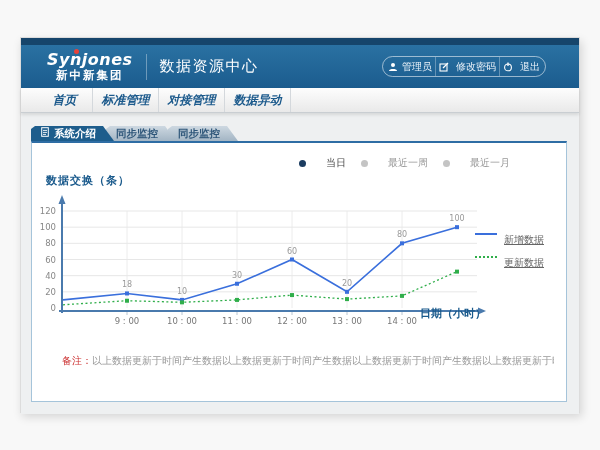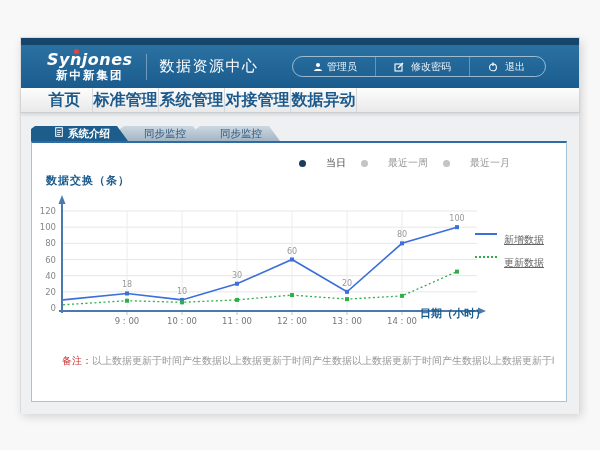--- a/index.html
+++ b/index.html
@@ -13,36 +13,36 @@
   .topstrip{height:7px;background:#16456b;}
   .header{height:43px;background:linear-gradient(#2a71a2,#1b5c8e);display:flex;align-items:center;position:relative;}
   .logo{margin-left:26px;color:#fff;text-align:center;line-height:1.1;position:relative;}
   .logo-name{display:block;font-size:16px;font-weight:bold;font-style:italic;letter-spacing:.5px;}
   .logo-sub{display:block;font-size:11.5px;font-weight:bold;letter-spacing:2px;}
   .logo-dot{position:absolute;top:-2px;left:27px;width:5px;height:5px;background:#e8433a;border-radius:50%;}
   .header-divider{width:1px;height:26px;background:rgba(255,255,255,.35);margin:0 13px;}
   .app-title{color:#fff;font-size:15px;letter-spacing:1.5px;}
   .user-pill{position:absolute;right:33px;top:11px;height:21px;border:1px solid rgba(255,255,255,.55);
              border-radius:11px;display:flex;align-items:center;padding:0 2px;}
-  .pill-item{display:flex;align-items:center;gap:4px;color:#eaf2f9;font-size:10px;padding:0 18px;cursor:pointer;height:100%;}
+  .pill-item{display:flex;align-items:center;gap:4px;color:#eaf2f9;font-size:10px;padding:0 3px;cursor:pointer;height:100%;}
   .pill-item + .pill-item{border-left:1px solid rgba(255,255,255,.3);gap:7px;}
   .pill-item svg{display:block;}
   
   .navbar{height:25px;background:linear-gradient(#fdfdfd,#e9e9e9);border-bottom:1px solid #c9ced2;
           display:flex;align-items:stretch;padding-left:16px;box-shadow:0 2px 3px rgba(0,0,0,.10);position:relative;z-index:2;}
-  .nav-item{width:66px;display:flex;align-items:center;justify-content:center;font-size:16px;font-weight:bold;
-            color:#1c5a8c;border-right:1px solid #d4d8dc;cursor:pointer;}
+  .nav-item{width:66px;display:flex;align-items:center;justify-content:center;font-size:12px;font-weight:bold;
+            color:#1c5a8c;border-right:1px solid #d4d8dc;cursor:pointer;font-style:italic;}
   .nav-item:first-child{width:56px;}
   
   .content{position:relative;height:301px;background:#eef0f1;}
   .tabs{display:flex;position:absolute;left:10px;top:13px;height:15px;}
-  .tab{height:15px;line-height:15px;font-size:10.5px;padding:0 18px 0 24px;margin-right:-8px;cursor:pointer;
+  .tab{height:15px;line-height:15px;font-size:10.5px;padding:0 18px 0 10px;margin-right:-8px;cursor:pointer;
        clip-path:polygon(0 100%, 0 3px, 4px 0, calc(100% - 11px) 0, 100% 100%);display:flex;align-items:center;gap:5px;}
   .tab.active{background:#1d5d8c;color:#fff;font-weight:bold;z-index:3;position:relative;}
-  .tab.inactive{background:linear-gradient(#cdd8e1,#a3b5c4);color:#2e5679;z-index:2;position:relative;}
+  .tab.inactive{background:linear-gradient(#cdd8e1,#a3b5c4);color:#2e5679;z-index:2;position:relative;font-weight:bold;}
   .tab.inactive:last-child{z-index:1;}
   .panel{position:absolute;left:10px;right:12px;top:28px;bottom:12px;background:#fff;
          border:1px solid #a5c4da;border-top:2px solid #2e6da4;}
   
   .period-legend{position:absolute;top:13px;right:56px;display:flex;gap:15px;}
   .period-option{display:flex;align-items:center;gap:20px;font-size:10px;color:#999;cursor:pointer;}
   .pdot{width:7px;height:7px;border-radius:50%;background:#c4c4c4;}
   .period-option.selected .pdot{background:#1b3c60;}
   .period-option.selected{color:#444;}
   .y-axis-label{position:absolute;left:14px;top:30px;font-size:11px;font-weight:bold;color:#1a5a8c;letter-spacing:1px;}
@@ -101,21 +101,20 @@
               </svg>
           </span>
           <span>退出</span>
         </div>
       </div>
     </div>
 
     <div class="navbar">
       <div class="nav-item">首页</div>
       <div class="nav-item">标准管理</div>
-      <div class="nav-item">系统管理</div>
       <div class="nav-item">对接管理</div>
       <div class="nav-item">数据异动</div>
     </div>
 
     <div class="content">
 
       <div class="tabs">
         <div class="tab active">
           <span>
             <svg width="8" height="10" viewBox="0 0 8 10">

